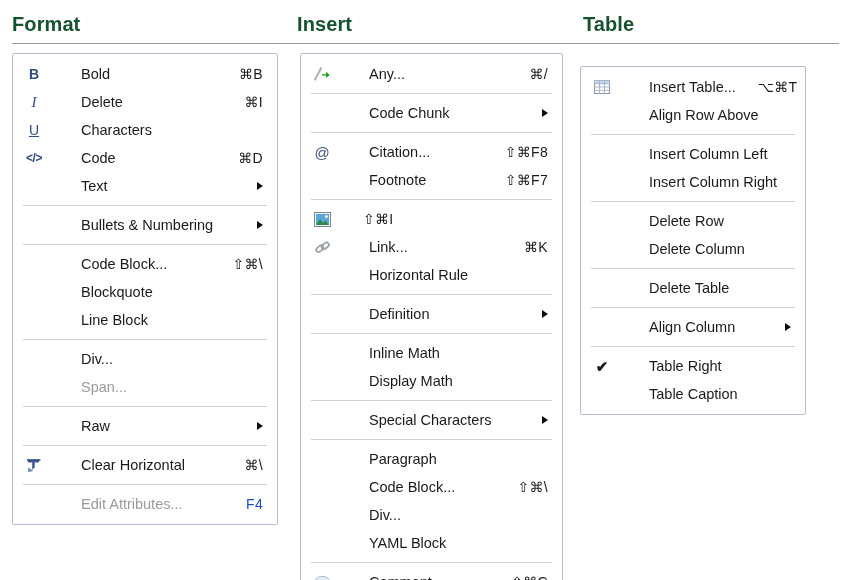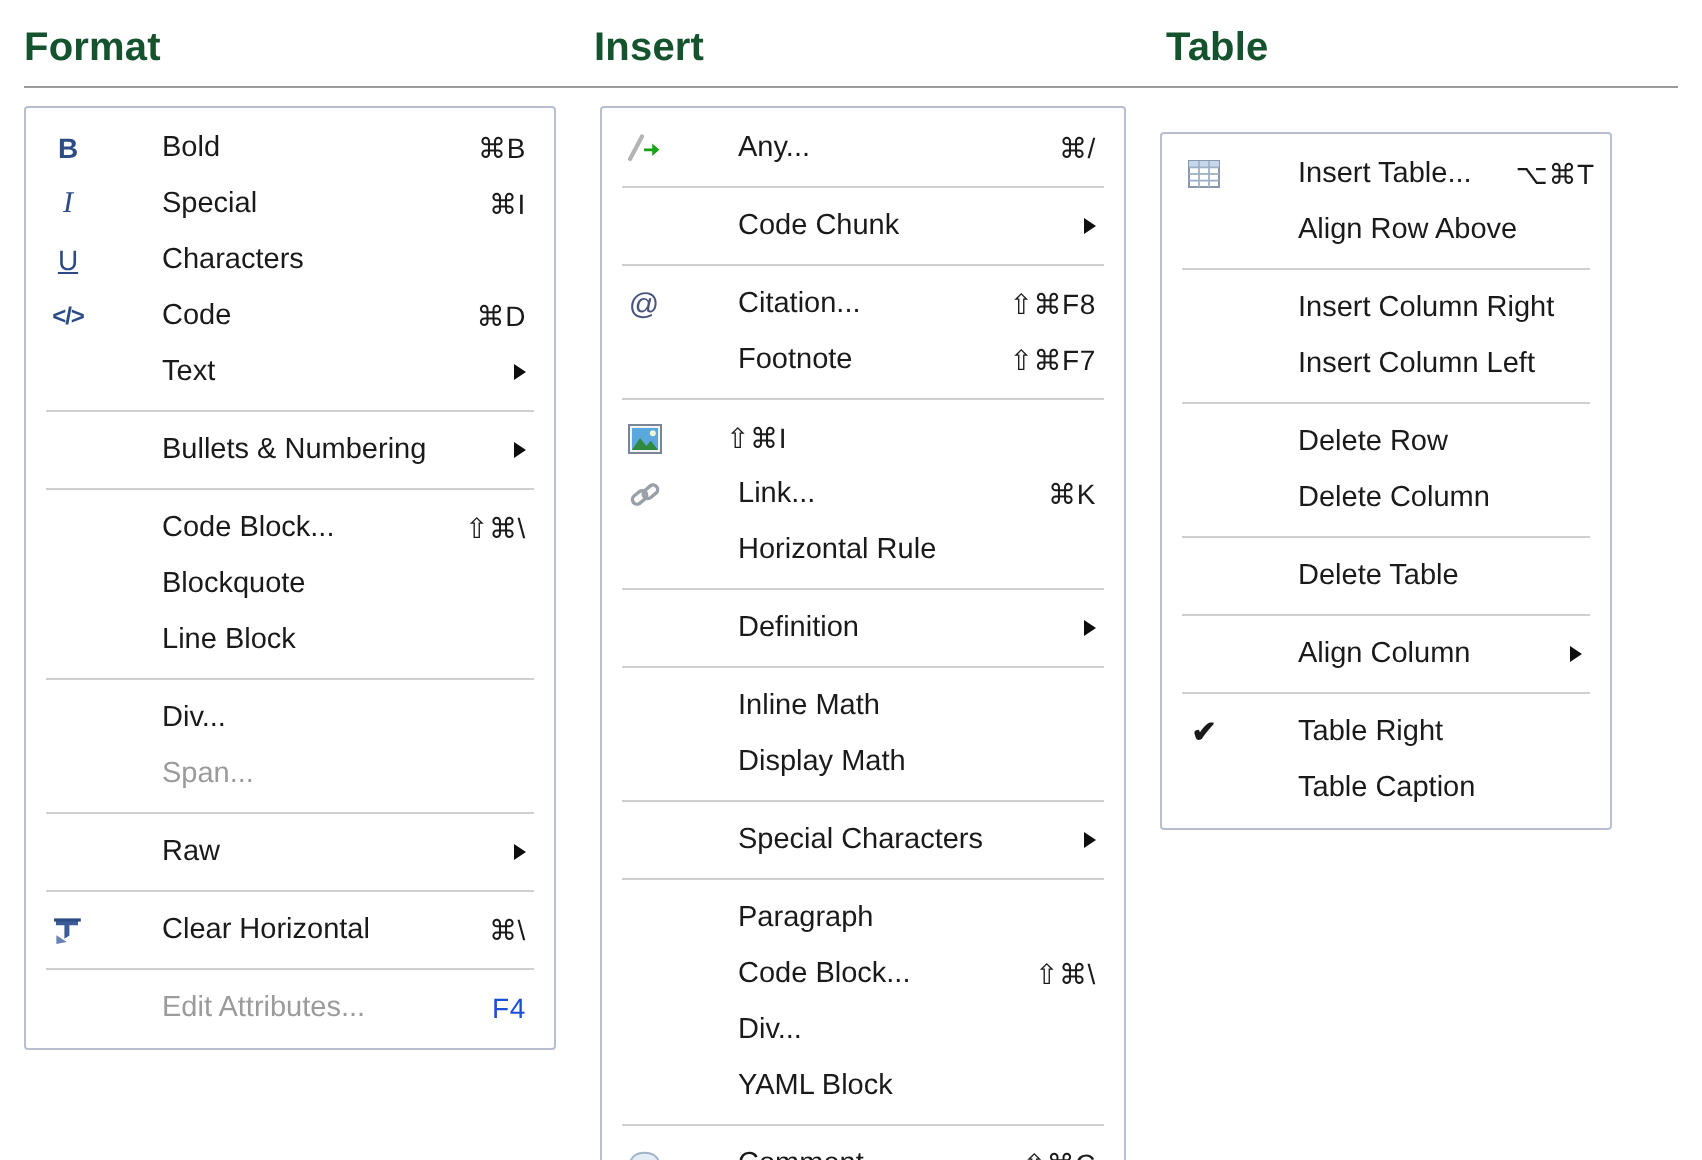--- a/index.html
+++ b/index.html
@@ -117,21 +117,21 @@
         <span class="ico">
           <span class="ico-bold">B</span>
         </span>
         <span class="label">Bold</span>
         <span class="accel">⌘B</span>
       </div>
       <div class="menu-item">
         <span class="ico">
           <span class="ico-italic">I</span>
         </span>
-        <span class="label">Special</span>
+        <span class="label">Delete</span>
         <span class="accel">⌘I</span>
       </div>
       <div class="menu-item">
         <span class="ico">
           <span class="ico-underline" style="color:#2d4c86;">U</span>
         </span>
         <span class="label">Characters</span>
       </div>
       <div class="menu-item">
         <span class="ico">
@@ -333,26 +333,26 @@
         <span class="label">Insert Table...</span>
         <span class="accel">⌥⌘T</span>
       </div>
       <div class="menu-item">
         <span class="ico"></span>
         <span class="label">Align Row Above</span>
       </div>
       <div class="sep"></div>
       <div class="menu-item">
         <span class="ico"></span>
+        <span class="label">Insert Column Left</span>
+      </div>
+      <div class="menu-item">
+        <span class="ico"></span>
         <span class="label">Insert Column Right</span>
       </div>
-      <div class="menu-item">
-        <span class="ico"></span>
-        <span class="label">Insert Column Left</span>
-      </div>
       <div class="sep"></div>
       <div class="menu-item">
         <span class="ico"></span>
         <span class="label">Delete Row</span>
       </div>
       <div class="menu-item">
         <span class="ico"></span>
         <span class="label">Delete Column</span>
       </div>
       <div class="sep"></div>

